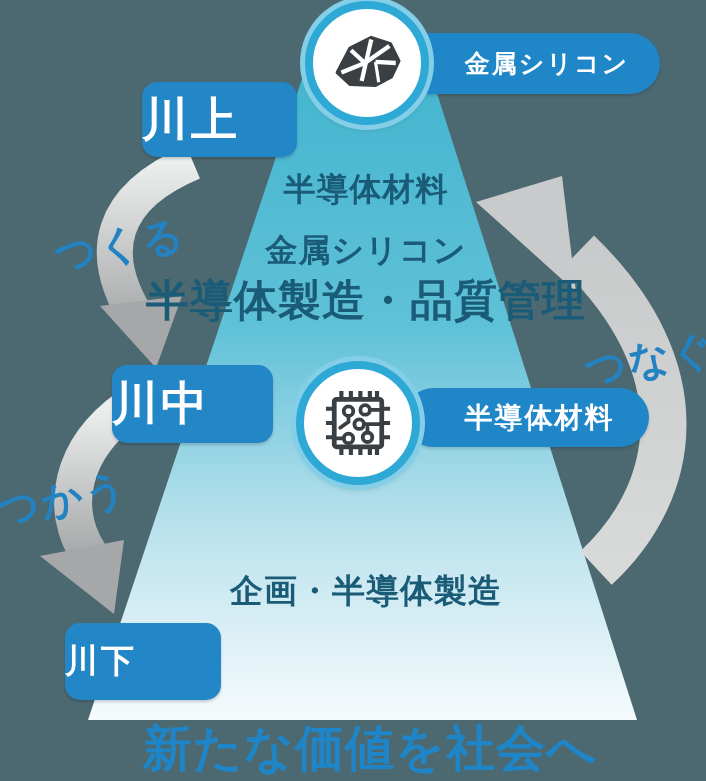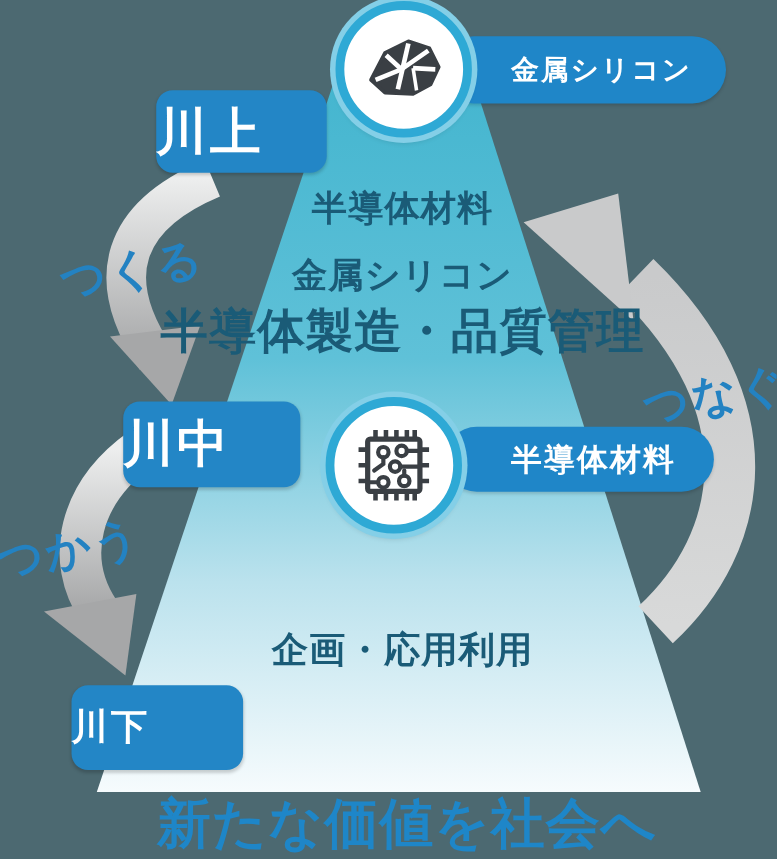--- a/index.html
+++ b/index.html
@@ -159,21 +159,21 @@
           <path d="M20,45 L12,45"></path>
           <path d="M40,40 L40,36"></path>
         </g>
       </g>
     </svg>
   </div>
 
   <div class="pyr-line l-materials">半導体材料</div>
   <div class="pyr-line l-design">金属シリコン</div>
   <div class="pyr-line l-mfg">半導体製造・品質管理</div>
-  <div class="pyr-line l-plan">企画・応用利用</div>
+  <div class="pyr-line l-plan">企画・半導体製造</div>
 
   <div class="verb verb-make">つくる</div>
   <div class="verb verb-use">つかう</div>
   <div class="verb verb-connect">つなぐ</div>
 
   <div class="caption">新たな価値を社会へ</div>
 
 </div>
 
 </body></html>

